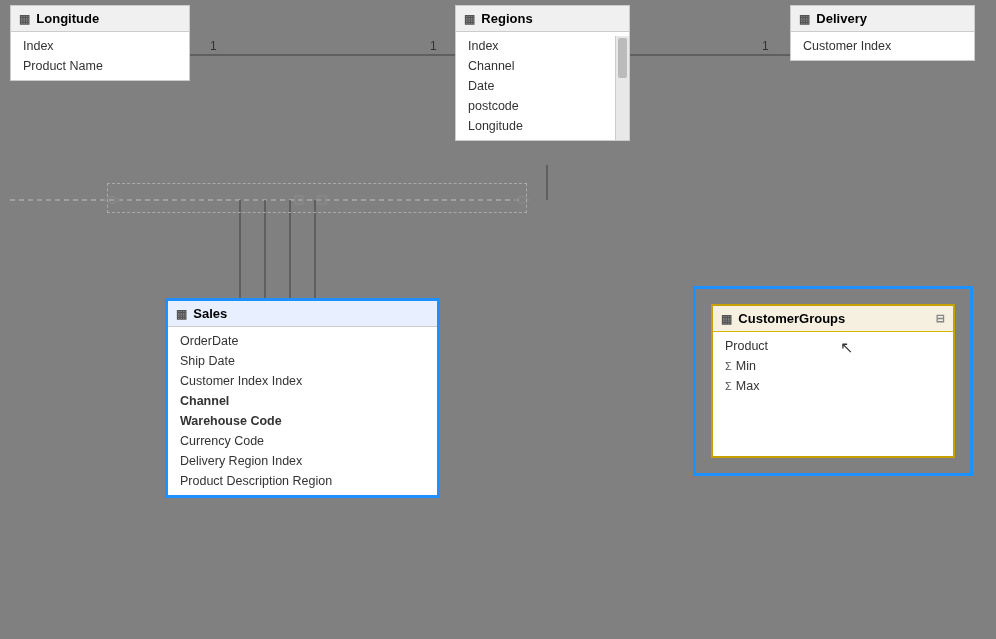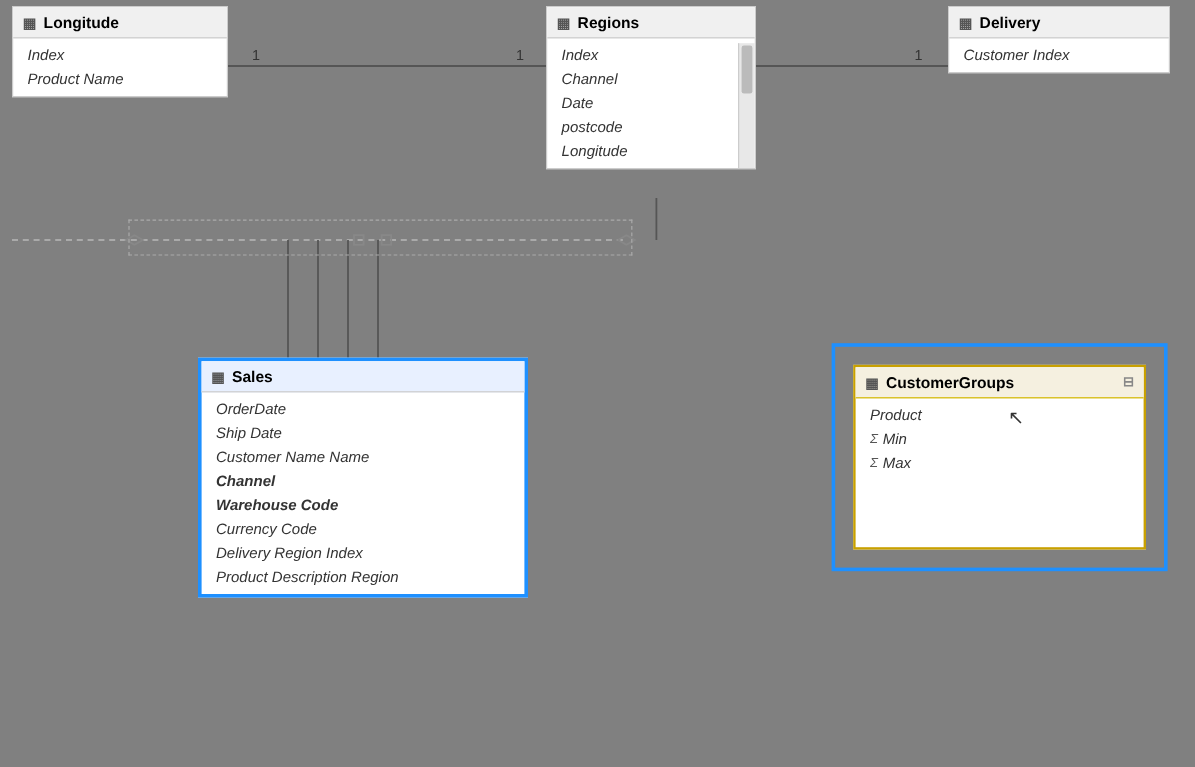--- a/index.html
+++ b/index.html
@@ -38,21 +38,20 @@
     }
 
     .table-body {
       padding: 4px 0;
     }
 
     .table-row {
       padding: 3px 12px;
       color: #333;
       font-size: 12.5px;
-      font-style: italic;
     }
 
     .table-row.bold {
       font-weight: 700;
     }
 
     
     #products-table {
       left: 10px;
       top: 5px;
@@ -224,21 +223,21 @@
 </div>
 
 <div id="sales-table" class="table-card">
   <div class="table-header">
     <span class="table-icon">▦</span>
     <span>Sales</span>
   </div>
   <div class="table-body">
     <div class="table-row">OrderDate</div>
     <div class="table-row">Ship Date</div>
-    <div class="table-row">Customer Name Name</div>
+    <div class="table-row">Customer Index Index</div>
     <div class="table-row bold">Channel</div>
     <div class="table-row bold">Warehouse Code</div>
     <div class="table-row">Currency Code</div>
     <div class="table-row">Delivery Region Index</div>
     <div class="table-row">Product Description Region</div>
   </div>
 </div>
 
 <div id="customergroups-outer">
 

